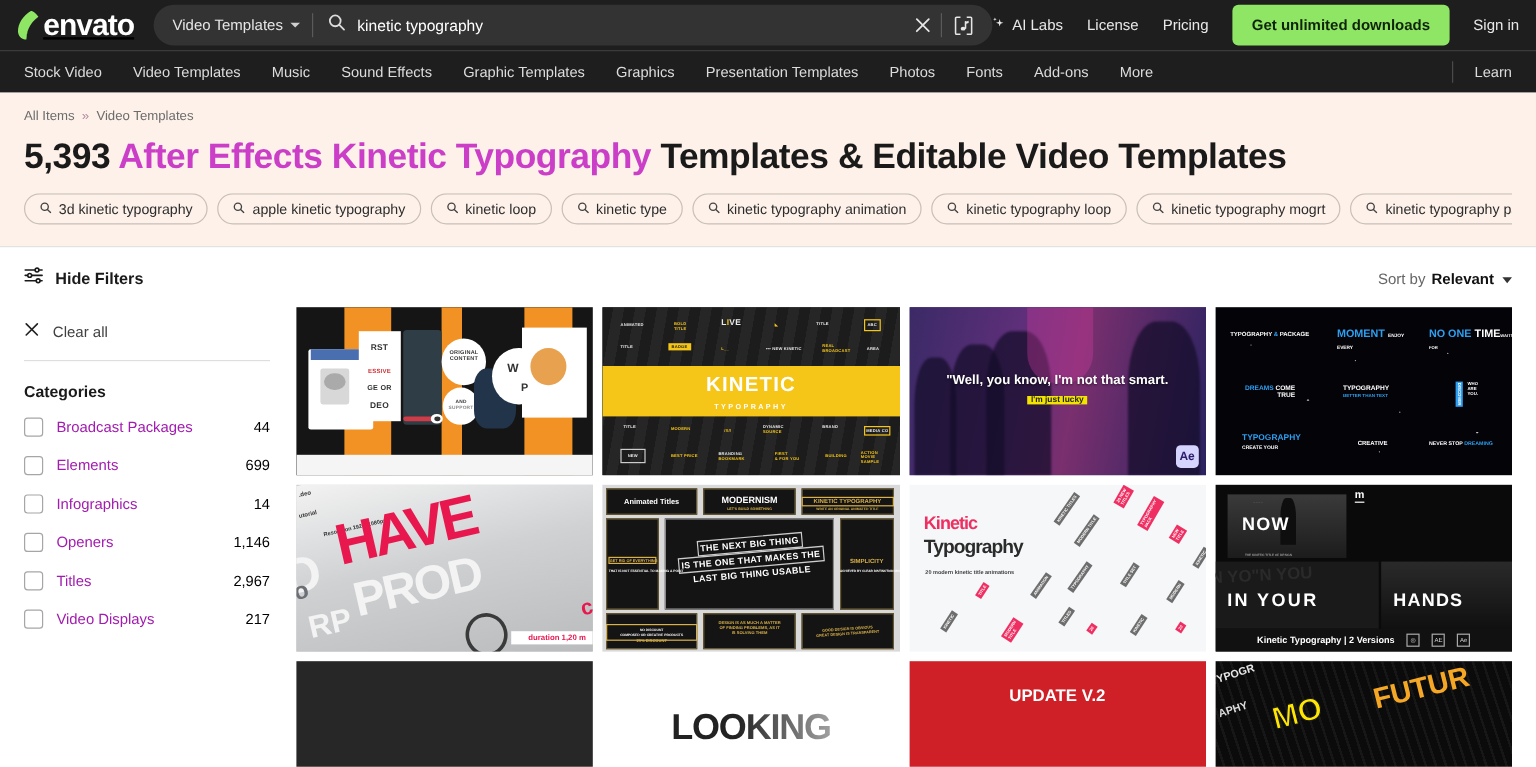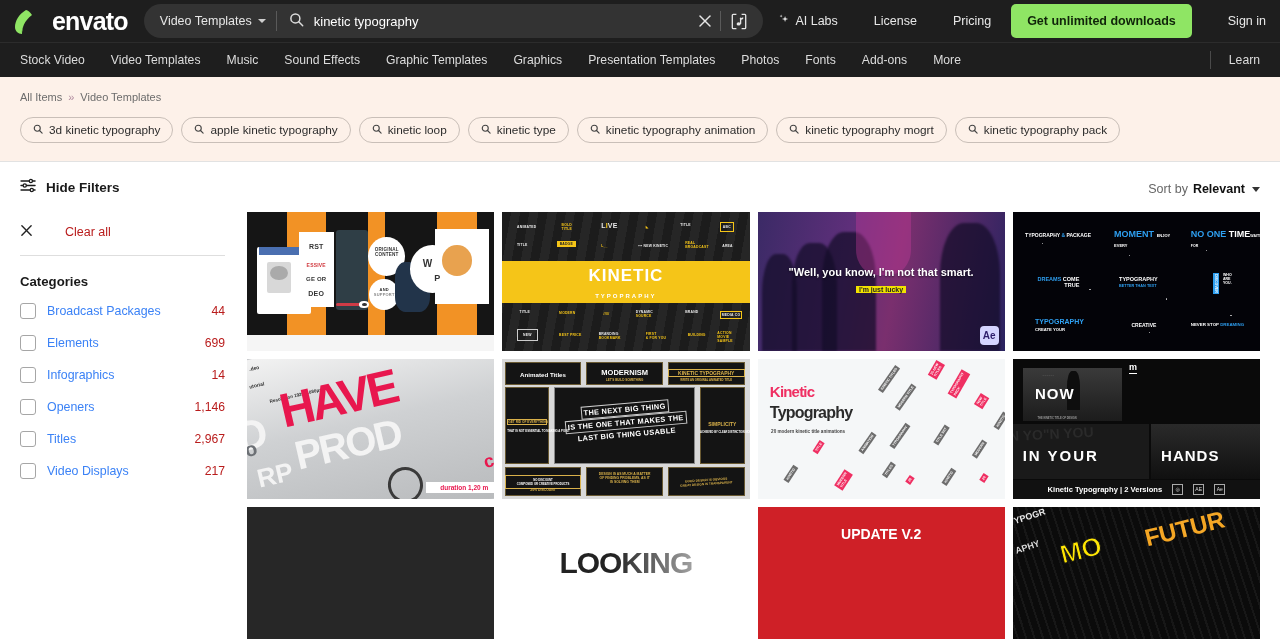--- a/index.html
+++ b/index.html
@@ -7,21 +7,21 @@
     width: 1280px; height: 639px; overflow: hidden;
     font-family: "Liberation Sans", sans-serif;
     background: #fff;
   }
 
   
   .topbar {
     height: 42px; background: #1e1e1e; display: flex; align-items: center;
     padding: 0 14px; position: relative;
   }
-  .logo { display: flex; align-items: flex-end; gap: 18px; margin-right: 16px; }
+  .logo { display: flex; align-items: flex-start; gap: 2px; margin-right: 16px; text-decoration: underline; }
   .logo-bolt { width: 20px; height: 24px; position: relative; }
   .logo-bolt svg { display:block; }
   .logo-text {
     color: #fff; font-size: 25px; font-weight: 700; letter-spacing: -0.8px;
     line-height: 1;
   }
 
   .searchwrap {
     display: flex; align-items: center; background: #333333;
     border-radius: 21px; height: 34px; width: 700px; padding: 0 6px 0 16px;
@@ -36,21 +36,21 @@
   .search-ico { margin: 0 10px 0 12px; flex: none; }
   .search-input {
     flex: 1; background: transparent; border: 0; outline: none;
     color: #ffffff; font-size: 13px; font-family: "Liberation Sans", sans-serif;
   }
   .search-input::placeholder { color: #9b9b9b; }
   .x-btn { padding: 0 8px; cursor: pointer; display:flex; align-items:center; }
   .music-btn { padding: 0 10px 0 10px; cursor: pointer; display:flex; align-items:center;}
 
   .right-nav { display: flex; align-items: center; gap: 20px; margin-left: auto; }
-  .rn-link { color: #e8e8e8; font-size: 12.5px; white-space: nowrap; cursor:pointer;padding-left:16px; }
+  .rn-link { color: #e8e8e8; font-size: 12.5px; white-space: nowrap; cursor:pointer; }
   .ai-labs { display: flex; align-items: center; gap: 5px; }
   .cta {
     background: #8fe564; color: #10240a; font-size: 12.5px; font-weight: 700;
     padding: 10px 16px; border-radius: 5px; white-space: nowrap; cursor:pointer;
   }
 
   
   .subnav {
     height: 35px; background: #1e1e1e; display: flex; align-items: center;
     padding: 0 20px; border-top: 1px solid #2c2c2c; position: relative;
@@ -79,30 +79,30 @@
     white-space: nowrap; background: transparent; cursor: pointer; flex: none;
   }
 
   
   .divider { height: 1px; background: #e2e2e2; }
   .content { display: flex; padding: 0 20px; }
   .sidebar { width: 205px; flex: none; padding-top: 16px; }
   .filt-row { display: flex; align-items: center; gap: 9px; cursor: pointer; }
   .filt-row .lbl { font-size: 13.5px; font-weight: 700; color: #1a1a1a; }
   .clear-row { display: flex; align-items: center; gap: 11px; margin-top: 26px; cursor:pointer;}
-  .clear-row .lbl { font-size: 12.5px; color: #b91c1c; margin-left: 21px; }
+  .clear-row .lbl { font-size: 12.5px; color: #404040; }
   .sb-hr { height: 1px; background: #dedede; margin: 14px 0 0 0; }
   .cat-head { font-size: 13.2px; font-weight: 700; color: #1a1a1a; margin: 18px 0 6px 0; }
   .cat-item { display: flex; align-items: center; height: 32px; cursor: pointer; }
   .cb {
     width: 16px; height: 16px; border: 1.4px solid #a6a6a6; border-radius: 3px;
     flex: none; margin-right: 11px; background: #fff;
   }
-  .cat-name { font-size: 12.4px; color: #3b82f6; }
-  .cat-count { margin-left: auto; font-size: 12.2px; color: #b91c1c; }
+  .cat-name { font-size: 12.4px; color: #a21caf; }
+  .cat-count { margin-left: auto; font-size: 12.2px; color: #000000; }
 
   .results { flex: 1; padding-top: 16px; padding-left: 22px; }
   .sortbar { display: flex; align-items: center; justify-content: flex-end; height: 22px; }
   .sortbar .sb-lab { font-size: 12.5px; color: #666; }
   .sortbar .sb-val { font-size: 12.5px; color: #111; font-weight: 700; margin-left: 5px; }
   .sortbar .chev2 { margin-left: 7px; width:0;height:0;
      border-left:4px solid transparent;border-right:4px solid transparent;border-top:5px solid #333;}
 
   .grid { display: grid; grid-template-columns: repeat(4, 1fr); gap: 8px 8px; margin-top: 12px; }
   .card { position: relative; aspect-ratio: 250 / 141; overflow: hidden; background: #111; }
@@ -274,20 +274,25 @@
   </div>
 </div>
 
 <div class="hero">
   <div class="crumbs">
     <a>All Items</a>
     <span class="crumb-sep">»</span>
     <a>Video Templates</a>
   </div>
 
+  <h1 class="title">
+    <span>5,393</span>
+    <span class="hl">After Effects Kinetic Typography</span>
+    <span>Templates &amp; Editable Video Templates</span>
+  </h1>
 
 
   <div class="pills">
     <div class="pill">
       <span><svg width="10" height="10" viewBox="0 0 16 16" fill="none" stroke="#444" stroke-width="1.8">
             <circle cx="6.8" cy="6.8" r="4.8"></circle>
             <line x1="10.4" y1="10.4" x2="14.6" y2="14.6" stroke-linecap="round"></line>
           </svg></span>
       <span>3d kinetic typography</span>
     </div>
@@ -311,20 +316,27 @@
             <line x1="10.4" y1="10.4" x2="14.6" y2="14.6" stroke-linecap="round"></line>
           </svg></span>
       <span>kinetic type</span>
     </div>
     <div class="pill">
       <span><svg width="10" height="10" viewBox="0 0 16 16" fill="none" stroke="#444" stroke-width="1.8">
             <circle cx="6.8" cy="6.8" r="4.8"></circle>
             <line x1="10.4" y1="10.4" x2="14.6" y2="14.6" stroke-linecap="round"></line>
           </svg></span>
       <span>kinetic typography animation</span>
+    </div>
+    <div class="pill">
+      <span><svg width="10" height="10" viewBox="0 0 16 16" fill="none" stroke="#444" stroke-width="1.8">
+            <circle cx="6.8" cy="6.8" r="4.8"></circle>
+            <line x1="10.4" y1="10.4" x2="14.6" y2="14.6" stroke-linecap="round"></line>
+          </svg></span>
+      <span>kinetic typography loop</span>
     </div>
     <div class="pill">
       <span><svg width="10" height="10" viewBox="0 0 16 16" fill="none" stroke="#444" stroke-width="1.8">
             <circle cx="6.8" cy="6.8" r="4.8"></circle>
             <line x1="10.4" y1="10.4" x2="14.6" y2="14.6" stroke-linecap="round"></line>
           </svg></span>
       <span>kinetic typography mogrt</span>
     </div>
     <div class="pill">
       <span><svg width="10" height="10" viewBox="0 0 16 16" fill="none" stroke="#444" stroke-width="1.8">

